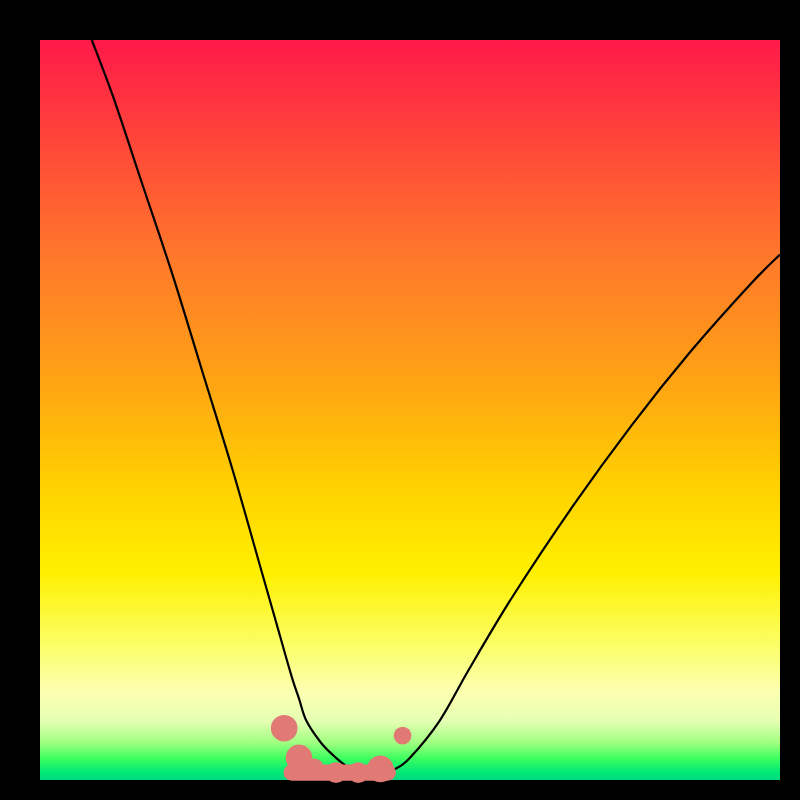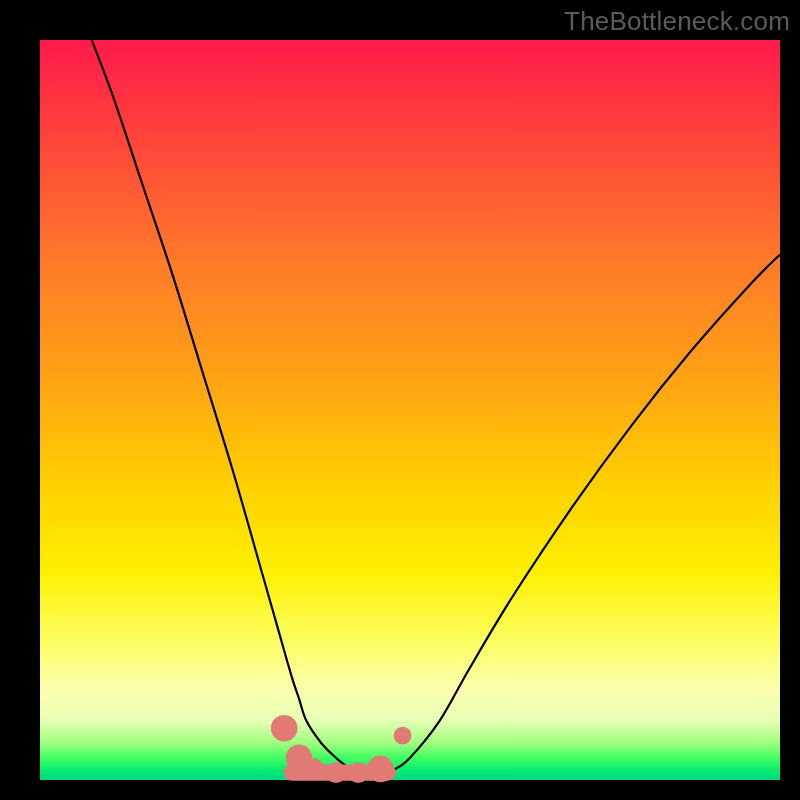--- a/index.html
+++ b/index.html
@@ -75,14 +75,13 @@
           <circle cx="259.0" cy="717.8" r="13.3" fill="#e17a74"></circle>
           <circle cx="273.8" cy="728.9" r="10.4" fill="#e17a74"></circle>
           <circle cx="296.0" cy="732.6" r="10.4" fill="#e17a74"></circle>
           <circle cx="318.2" cy="732.6" r="10.4" fill="#e17a74"></circle>
           <circle cx="340.4" cy="728.9" r="13.3" fill="#e17a74"></circle>
           <circle cx="362.6" cy="695.6" r="8.9" fill="#e17a74"></circle>
         </g>
     </svg>
   </div>
 
-  <div class="watermark">TheBottleneck.com</div>
 </div>
 
 </body></html>

